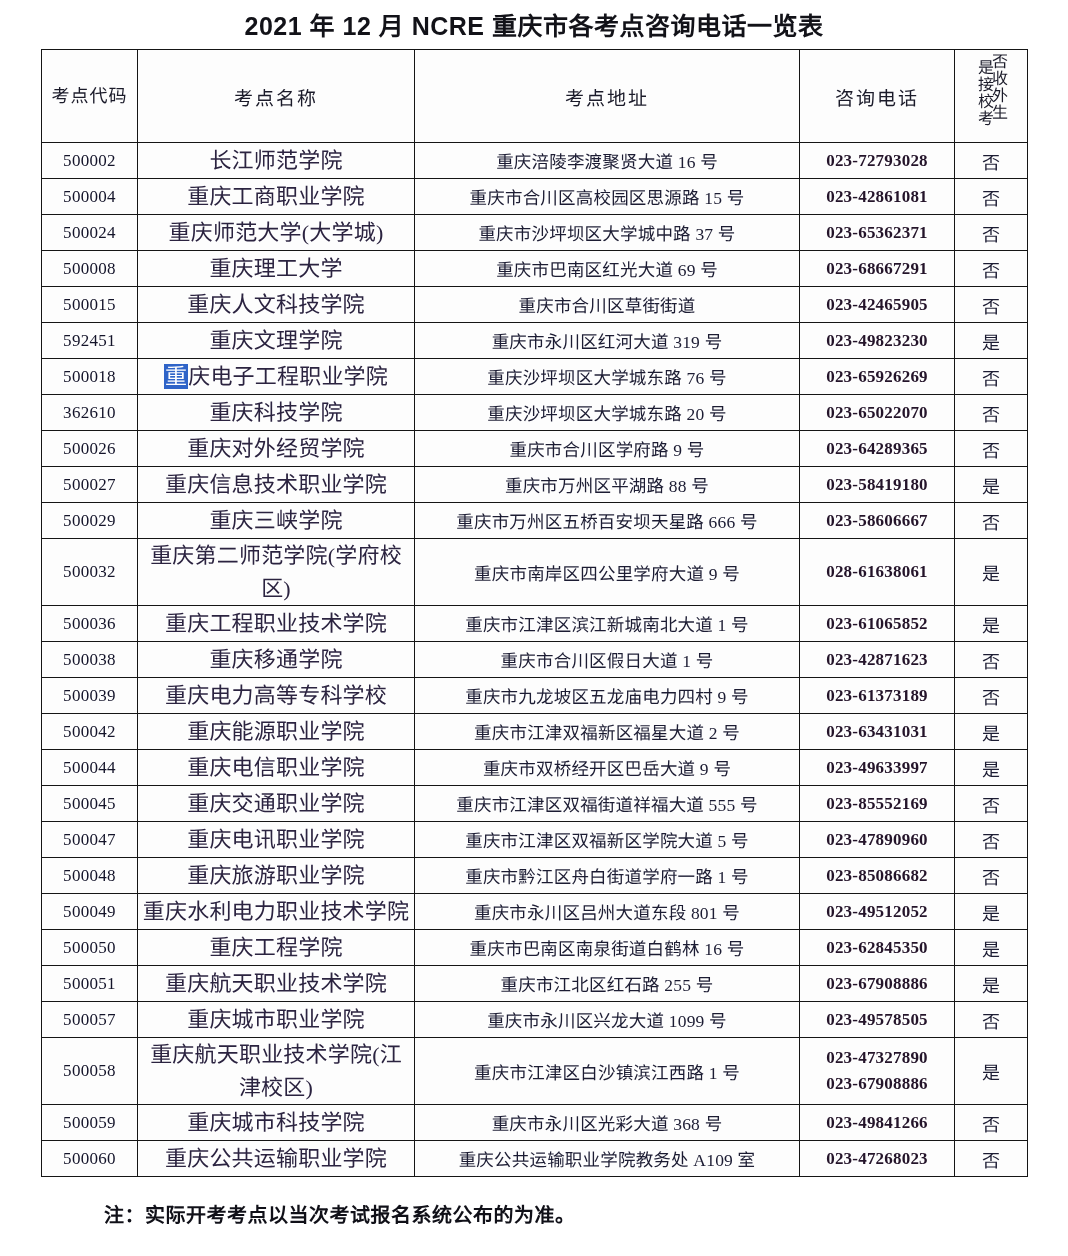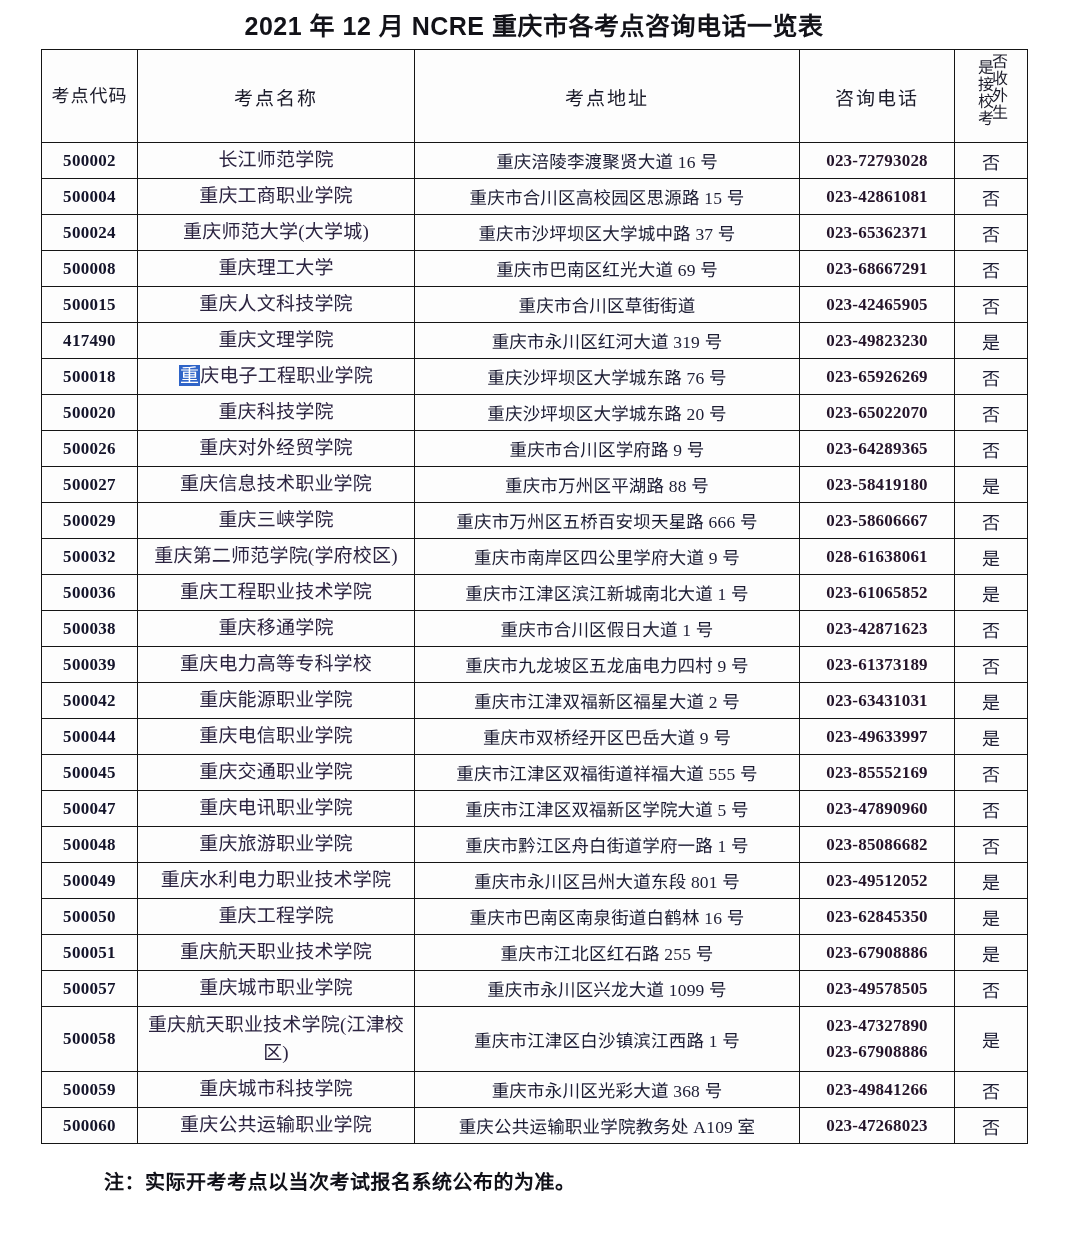--- a/index.html
+++ b/index.html
@@ -93,28 +93,28 @@
     margin-top: 6px;
   }
   tbody td {
     height: 35px;
     font-size: 17.5px;
     color: #1c1c30;
   }
   td.c-code {
     width: 96px;
     font-family: "Liberation Serif", "DejaVu Serif", serif;
-    font-weight: bold;
+    font-weight: normal;
     font-size: 17px;
     letter-spacing: 0.3px;
     color: #14142a;
   }
   td.c-name {
     width: 277px;
-    font-size: 19px;
+    font-size: 22px;
     letter-spacing: 0.2px;
     color: #2b2340;
   }
   td.c-addr {
     width: 385px;
     text-align: left;
     padding-left: 14px;
     font-size: 17.5px;
     letter-spacing: 0.2px;
     color: #1c1c33;
@@ -236,39 +236,39 @@
           <tr>
             <td class="c-code">500015</td>
             <td class="c-name">
               <div class="name-wrap">重庆人文科技学院</div>
             </td>
             <td class="c-addr">重庆市合川区草街街道</td>
             <td class="c-phone">023-42465905</td>
             <td class="c-accept">否</td>
           </tr>
           <tr>
-            <td class="c-code">417490</td>
+            <td class="c-code">592451</td>
             <td class="c-name">
               <div class="name-wrap">重庆文理学院</div>
             </td>
             <td class="c-addr">重庆市永川区红河大道 319 号</td>
             <td class="c-phone">023-49823230</td>
             <td class="c-accept">是</td>
           </tr>
           <tr>
             <td class="c-code">500018</td>
             <td class="c-name">
               <div class="name-wrap"><span class="hl">重</span>庆电子工程职业学院</div>
             </td>
             <td class="c-addr">重庆沙坪坝区大学城东路 76 号</td>
             <td class="c-phone">023-65926269</td>
             <td class="c-accept">否</td>
           </tr>
           <tr>
-            <td class="c-code">500020</td>
+            <td class="c-code">362610</td>
             <td class="c-name">
               <div class="name-wrap">重庆科技学院</div>
             </td>
             <td class="c-addr">重庆沙坪坝区大学城东路 20 号</td>
             <td class="c-phone">023-65022070</td>
             <td class="c-accept">否</td>
           </tr>
           <tr>
             <td class="c-code">500026</td>
             <td class="c-name">

